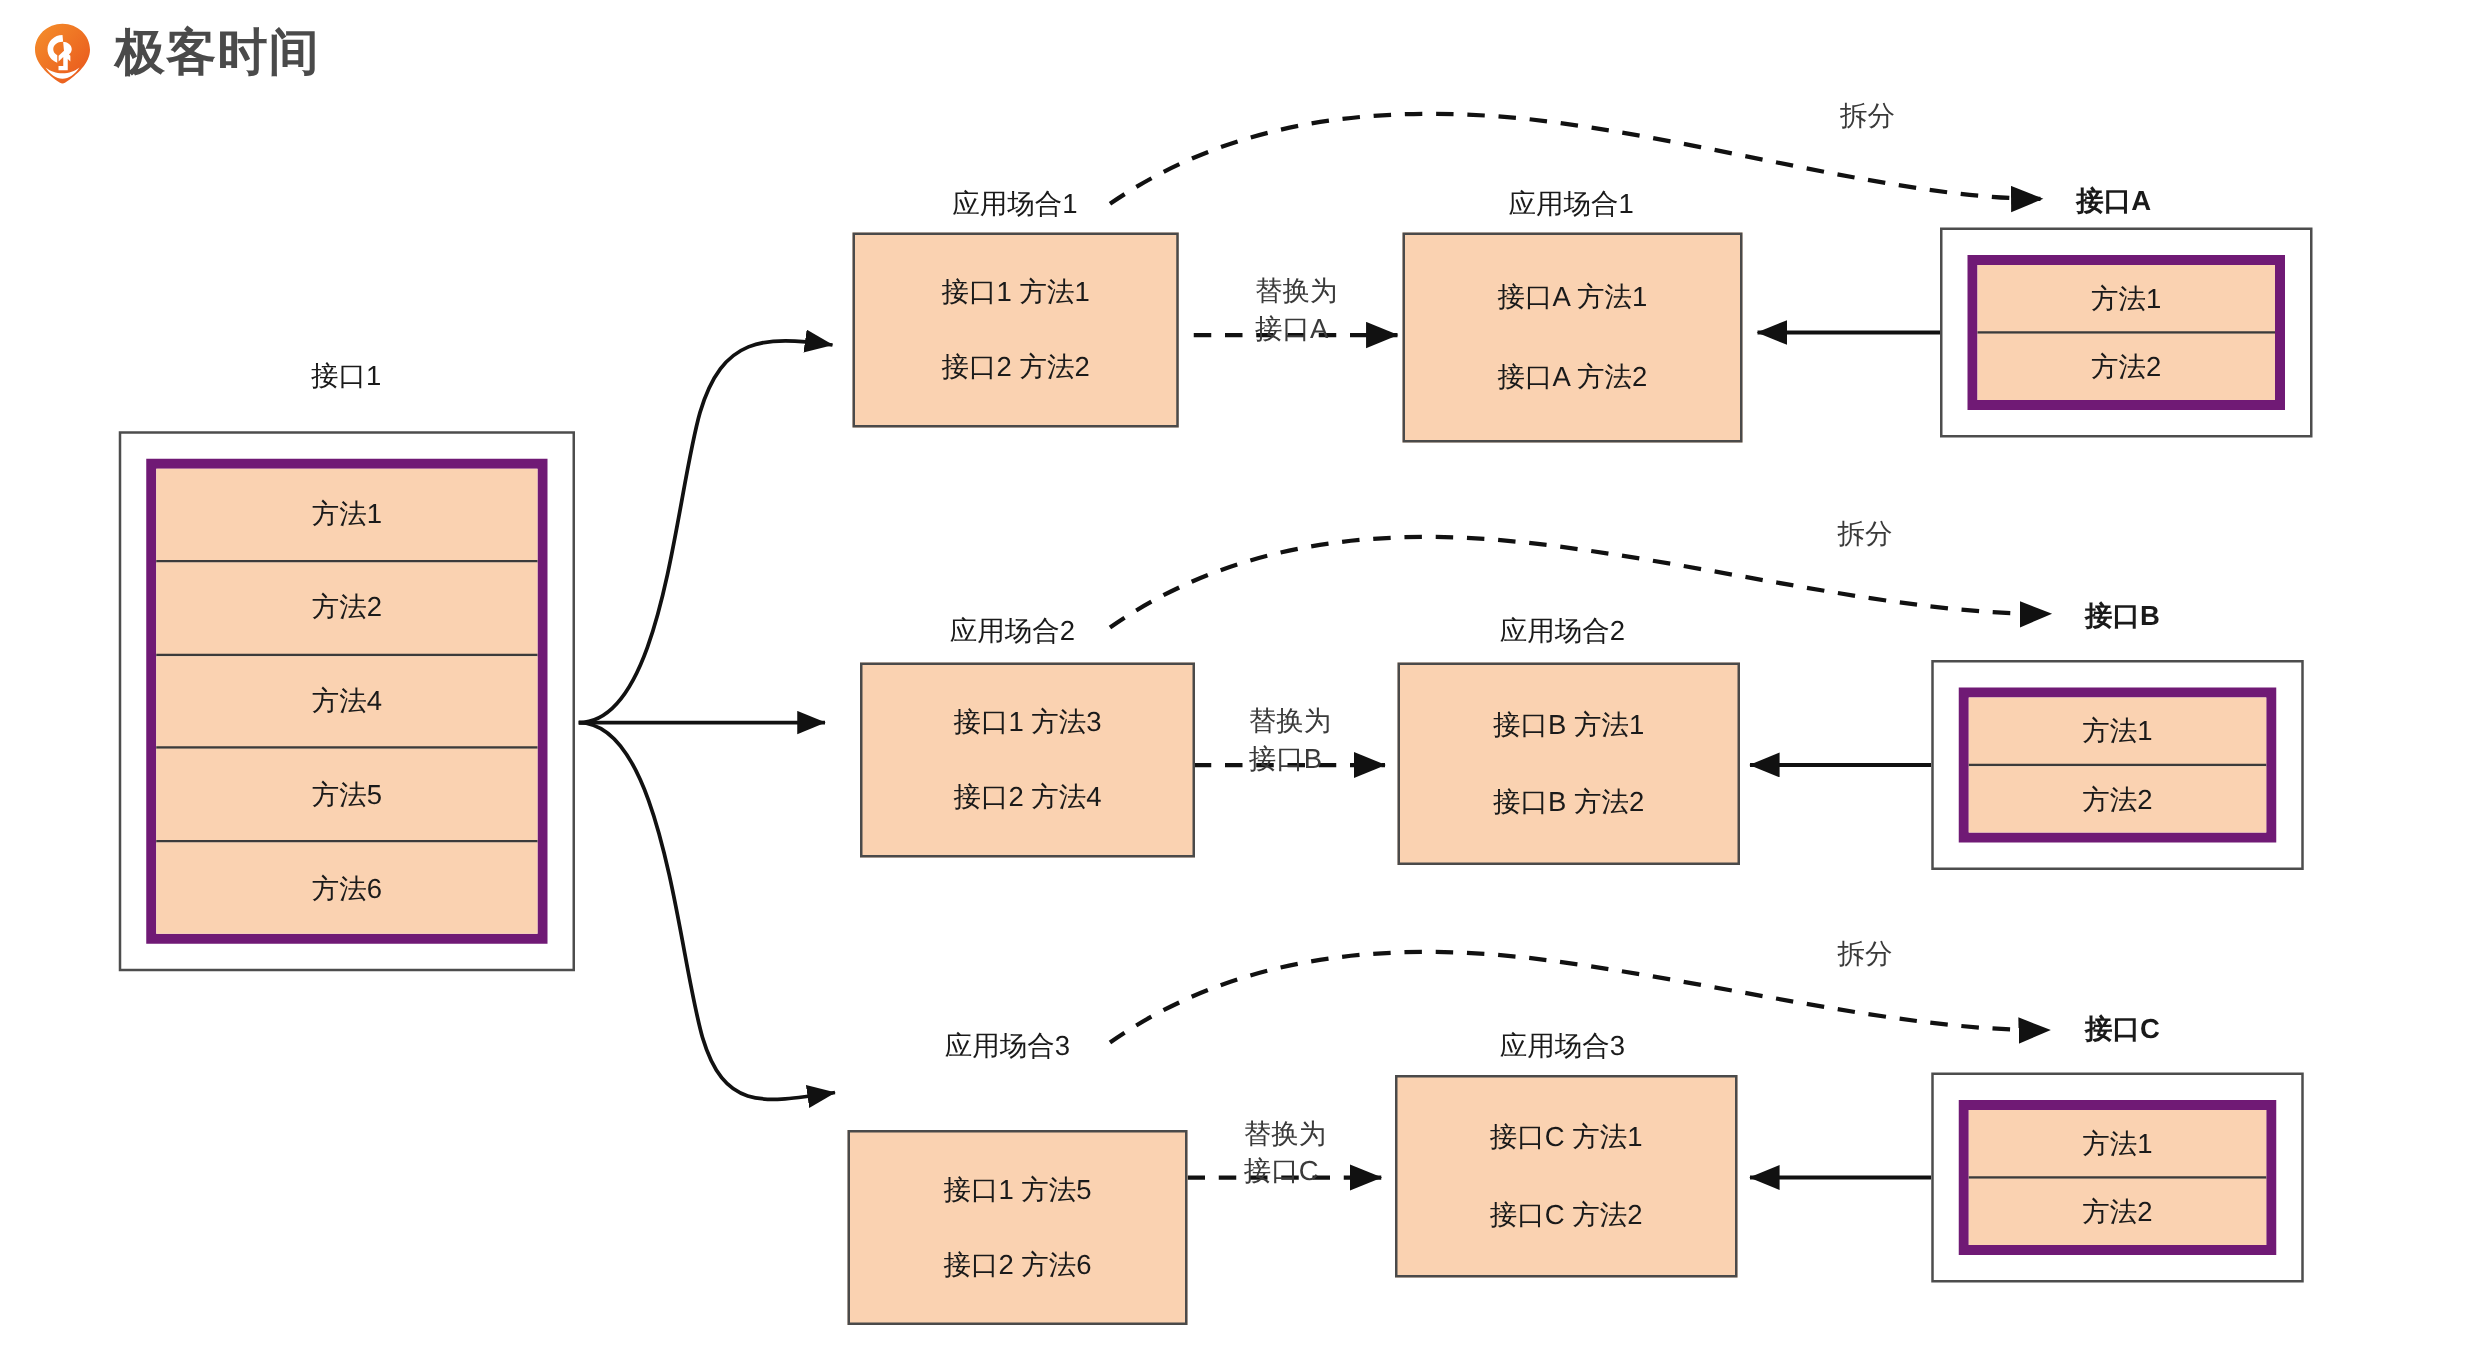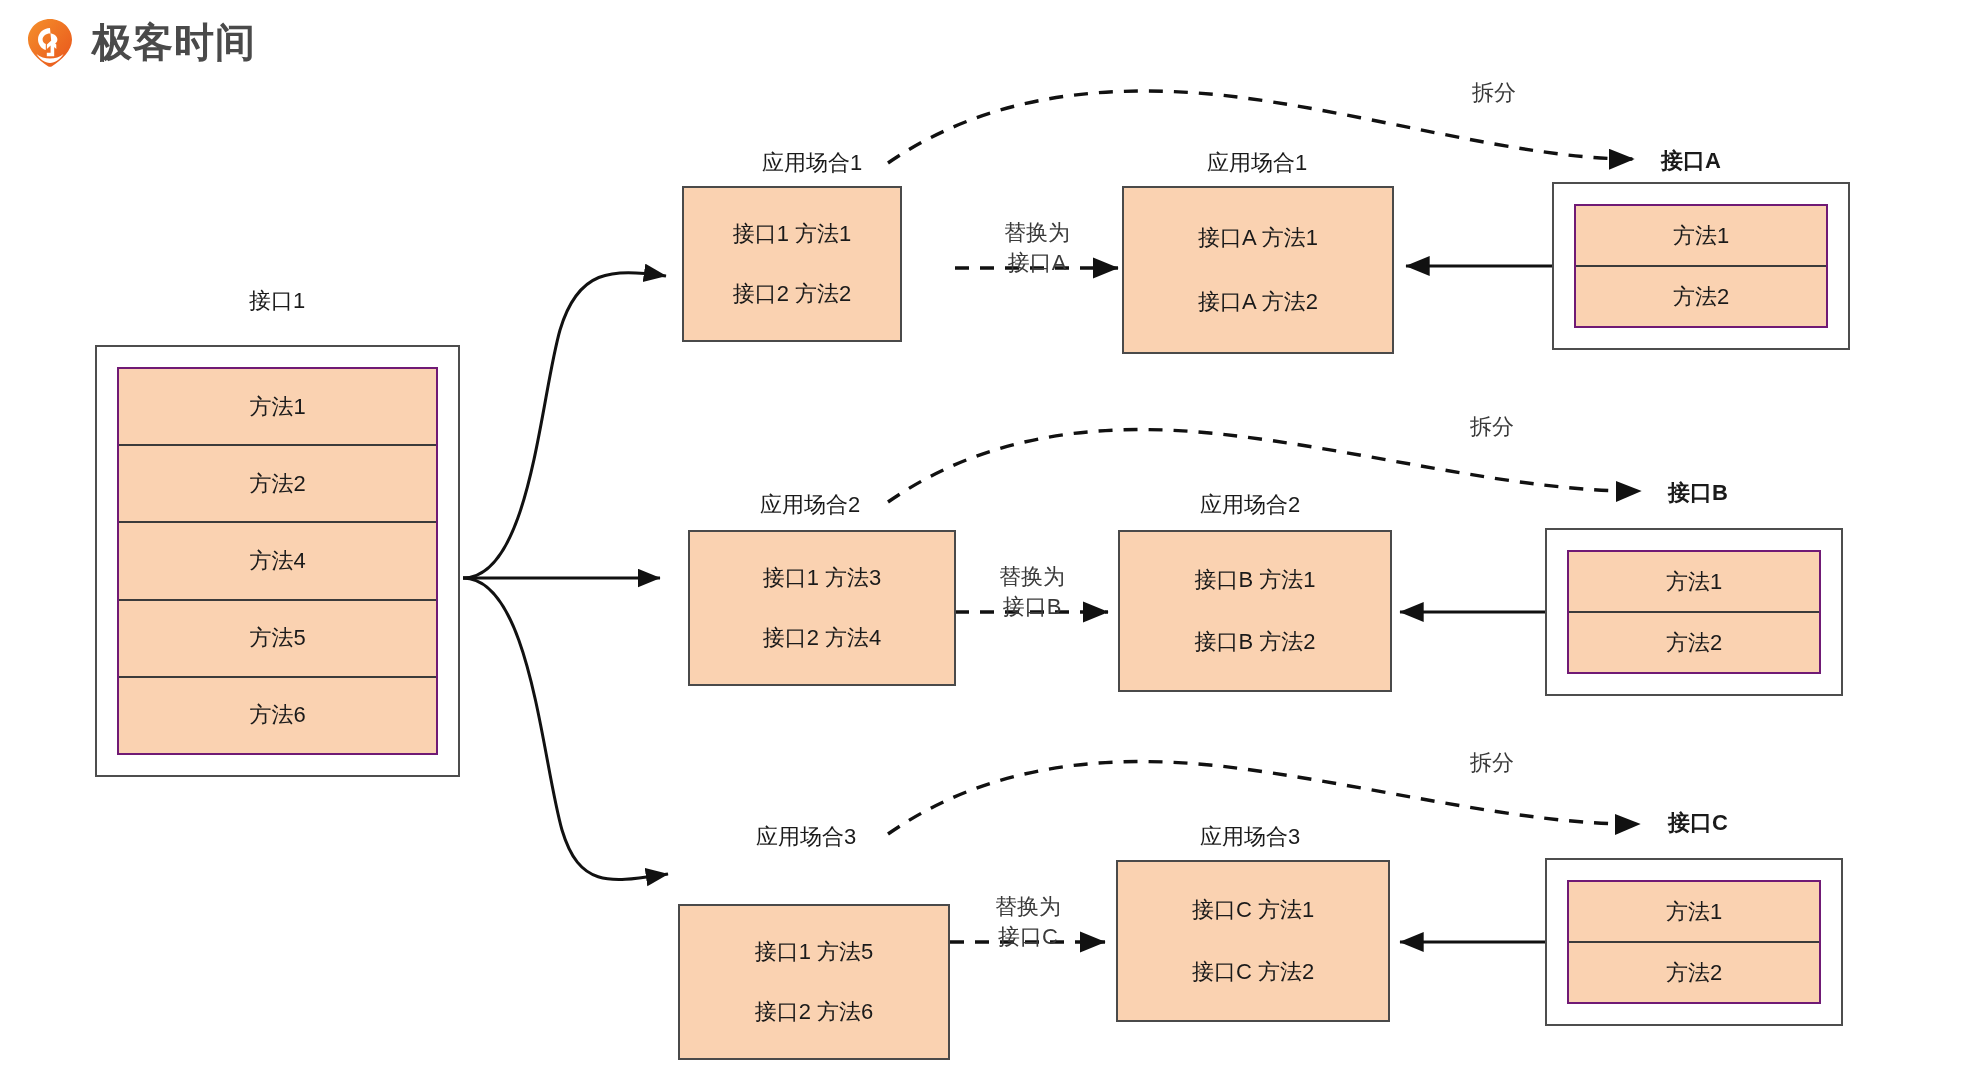--- a/index.html
+++ b/index.html
@@ -60,21 +60,20 @@
     color: #1a1a1a;
     white-space: nowrap;
     text-align: center;
     transform: translateX(-50%);
   }
   .edge-label {
     position: absolute;
     font-size: 22px;
     color: #333333;
     white-space: nowrap;
-    text-align: center;
     line-height: 1.35;
     transform: translateX(-50%);
   }
   .edge-label.light { font-weight: 400; color: #3a3a3a; }
   .node-label {
     position: absolute;
     font-size: 22px;
     font-weight: 700;
     color: #1a1a1a;
     white-space: nowrap;
@@ -86,21 +85,21 @@
     border: 2px solid #4d4d4d;
   }
   .frame .rows {
     position: absolute;
     left: 20px;
     right: 20px;
     top: 20px;
     bottom: 20px;
     display: flex;
     flex-direction: column;
-    border: 2px solid #701a75;
+    border: 8px solid #701a75;
     box-sizing: border-box;
   }
   .frame .rows .cell {
     flex: 1 1 0;
     background: #fad2b1;
     border-bottom: 2px solid #3b3b3b;
     display: flex;
     align-items: center;
     justify-content: center;
     font-size: 22px;
@@ -194,21 +193,21 @@
   <div class="rows">
     <div class="cell">方法1</div>
     <div class="cell">方法2</div>
     <div class="cell">方法4</div>
     <div class="cell">方法5</div>
     <div class="cell">方法6</div>
   </div>
 </div>
 
 <div class="caption" style="left:812px; top:148px;">应用场合1</div>
-<div class="node fillbox" style="left:682px; top:186px; width:220px; height:156px;">
+<div class="node fillbox" style="left:682px; top:186px; width:261px; height:156px;">
   <div class="line">接口1 方法1</div>
   <div class="line">接口2 方法2</div>
 </div>
 
 <div class="edge-label light" style="left:1037px; top:218px;">
   <div>替换为</div>
   <div>接口A</div>
 </div>
 
 <div class="caption" style="left:1257px; top:148px;">应用场合1</div>

